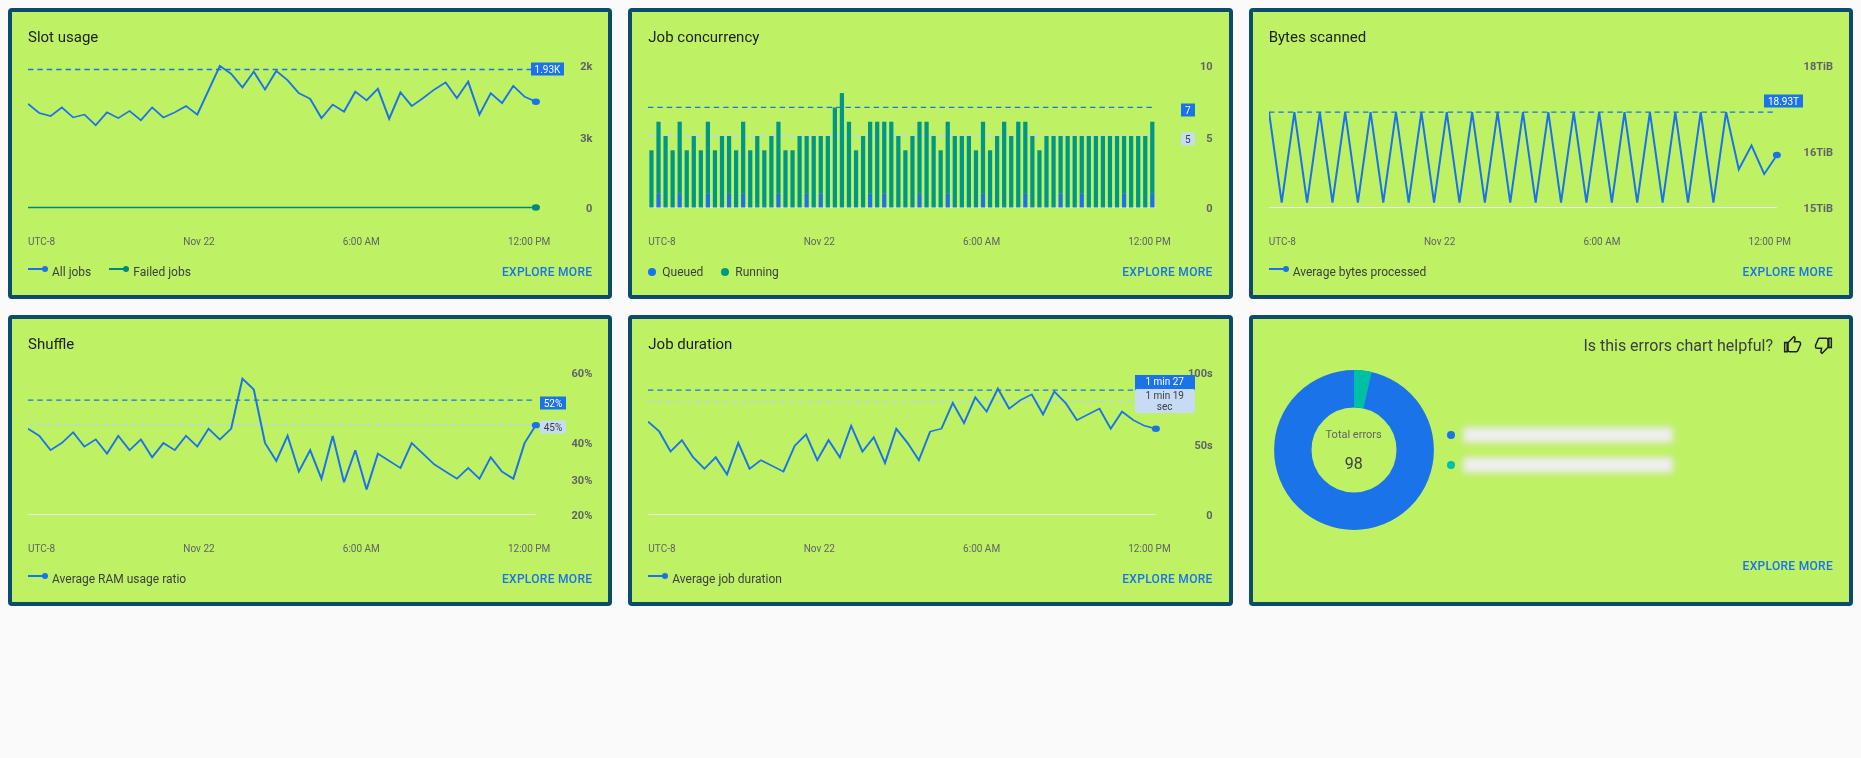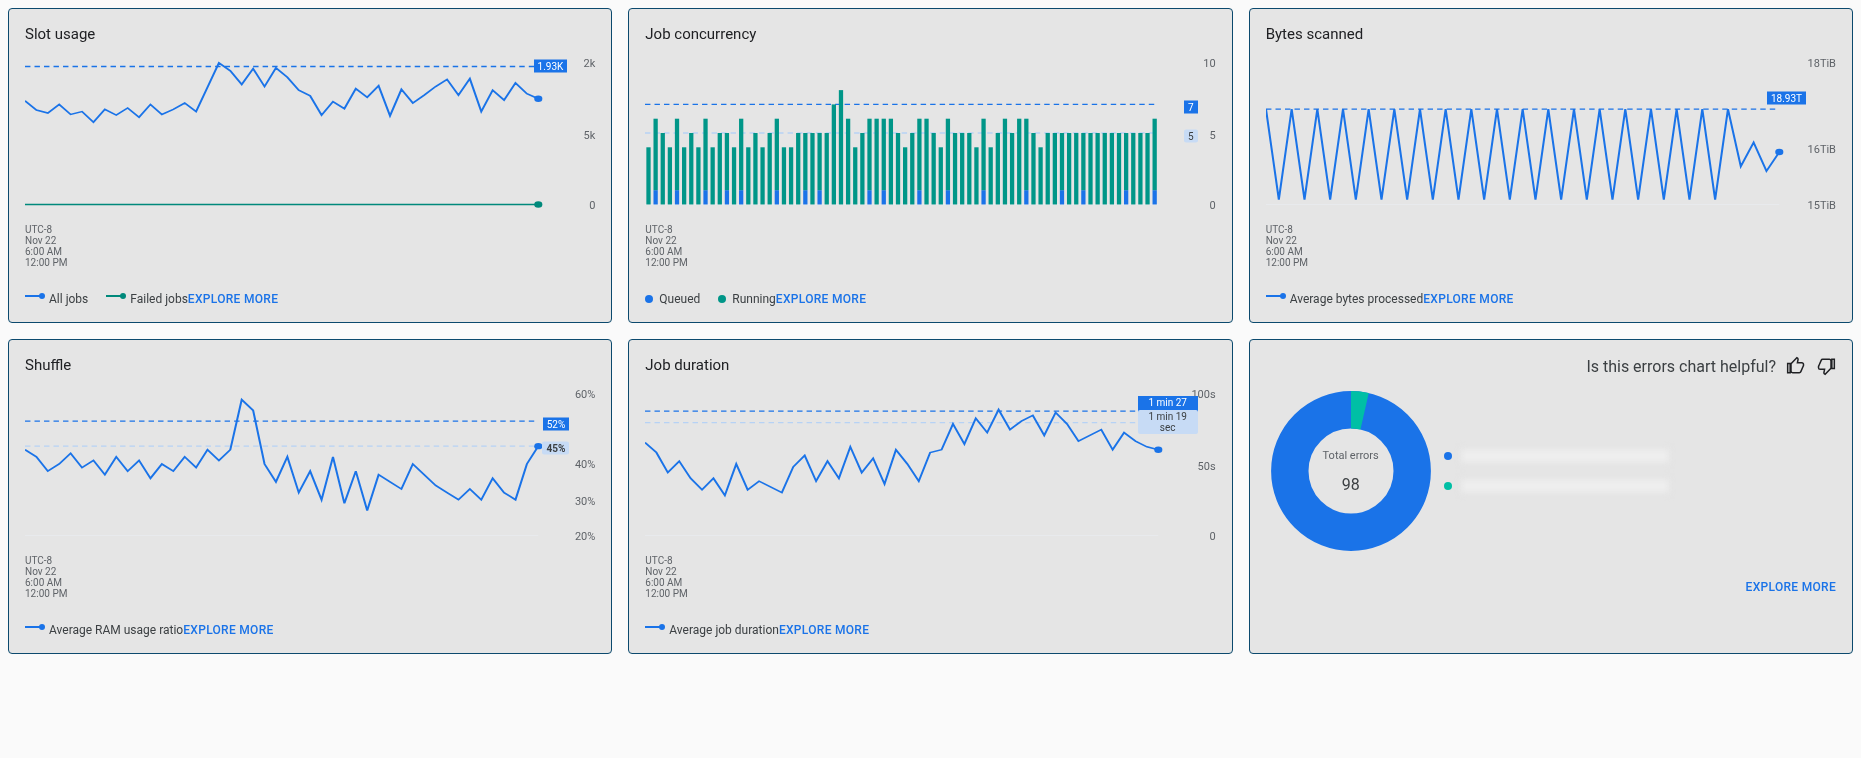--- a/index.html
+++ b/index.html
@@ -1,23 +1,23 @@
 <!DOCTYPE html>
 <html><head>
 <meta charset="utf-8">
 <style>
   * { box-sizing: border-box; margin: 0; padding: 0; }
   body { font-family: Roboto, "Helvetica Neue", Arial, sans-serif; background: #fafafa; padding: 8px; }
   .grid { display: grid; grid-template-columns: repeat(3, 1fr); gap: 16px; }
-  .card { background: #e5e5e5; border: 1px solid #0c4a6e; border-radius: 4px; padding: 16px; position: relative; }
+  .card { background: #bef264; border: 4px solid #0c4a6e; border-radius: 4px; padding: 16px; position: relative; }
   .card-title { font-size: 15px; color: #202124; margin-bottom: 10px; font-weight: 400; }
   .chart-area { position: relative; height: 160px; }
-  .y-tick { position: absolute; right: 0; font-size: 11px; color: #5f6368; transform: translateY(-50%); }
-  .x-axis { display: flex; justify-content: space-between; font-size: 10px; color: #5f6368; margin-top: 11px; padding-right: 42px; flex-direction: column; }
-  .legend-row { display: flex; align-items: center; margin-top: 24px; }
+  .y-tick { position: absolute; right: 0; font-size: 11px; color: #5f6368; transform: translateY(-50%); font-weight: bold; }
+  .x-axis { display: flex; justify-content: space-between; font-size: 10px; color: #5f6368; margin-top: 20px; padding-right: 42px; }
+  .legend-row { display: flex; align-items: center; justify-content: space-between; margin-top: 18px; }
   .legend { display: flex; gap: 18px; }
   .legend-item { display: flex; align-items: center; gap: 6px; font-size: 12px; color: #3c4043; }
   .lswatch { width: 18px; height: 8px; border-top: 2px solid; position: relative; }
   .lswatch::after { content:""; position:absolute; right:-2px; top:-4px; width:6px; height:6px; border-radius:50%; background:currentColor; }
   .dswatch { width:8px; height:8px; border-radius:50%; }
   .explore { color: #1a73e8; font-size: 12px; font-weight: 500; letter-spacing: .3px; cursor: pointer; user-select:none; }
   .badge { position:absolute; background:#1a73e8; color:#fff; font-size:10px; padding:1px 4px; border-radius:0; transform:translateY(-50%); }
   .badge-light { position:absolute; background:#c7dbf5; color:#3c4043; font-size:10px; padding:1px 4px; border-radius:2px; transform:translateY(-50%); }
   svg { display:block; }
   .helpful { display:flex; justify-content:flex-end; align-items:center; gap:10px; font-size:16px; color:#3c4043; margin-bottom:10px;}
@@ -46,21 +46,21 @@
     <div class="chart-area">
       <svg id="svg-slot" width="100%" height="100%" viewBox="0 0 420 150" preserveAspectRatio="none">
           <line class="gridline" x1="0" y1="142" x2="378" y2="142"></line>
           <line class="dashline" x1="0" y1="12.690000000000005" x2="378" y2="12.690000000000005"></line>
           <polyline class="mainline" style="stroke:#1a73e8" points="0,44.85 8.4,53.559999999999995 16.8,56.239999999999995 25.2,48.2 33.6,57.58 42,54.9 50.4,64.95 58.800000000000004,52.88999999999999 67.2,58.25 75.60000000000001,51.55 84,60.260000000000005 92.39999999999999,48.2 100.8,57.58 109.19999999999999,52.88999999999999 117.60000000000001,46.86000000000001 126,54.9 134.4,32.120000000000005 142.79999999999998,9.340000000000002 151.20000000000002,16.709999999999994 159.6,29.440000000000005 168,14.700000000000006 176.4,31.450000000000006 184.79999999999998,14.030000000000005 193.2,22.74 201.6,34.8 210,40.16 218.39999999999998,58.25 226.79999999999998,45.52 235.20000000000002,52.21999999999999 243.60000000000002,33.459999999999994 252,41.5 260.4,30.780000000000005 268.8,58.92 277.2,34.129999999999995 285.59999999999997,46.86000000000001 294,39.489999999999995 302.40000000000003,31.450000000000006 310.8,24.75 319.2,39.489999999999995 327.6,24.08 336,54.9 344.4,34.8 352.8,44.18 361.20000000000005,28.1 369.59999999999997,38.15 378,42.84"></polyline>
           <circle cx="378" cy="42.84" r="3" fill="#1a73e8"></circle>
           <polyline class="mainline" style="stroke:#00897b" points="0,142 8.4,142 16.8,142 25.2,142 33.6,142 42,142 50.4,142 58.800000000000004,142 67.2,142 75.60000000000001,142 84,142 92.39999999999999,142 100.8,142 109.19999999999999,142 117.60000000000001,142 126,142 134.4,142 142.79999999999998,142 151.20000000000002,142 159.6,142 168,142 176.4,142 184.79999999999998,142 193.2,142 201.6,142 210,142 218.39999999999998,142 226.79999999999998,142 235.20000000000002,142 243.60000000000002,142 252,142 260.4,142 268.8,142 277.2,142 285.59999999999997,142 294,142 302.40000000000003,142 310.8,142 319.2,142 327.6,142 336,142 344.4,142 352.8,142 361.20000000000005,142 369.59999999999997,142 378,142"></polyline>
           <circle cx="378" cy="142" r="3" fill="#00897b"></circle>
         </svg>
       <span class="y-tick" style="top:6%">2k</span>
-      <span class="y-tick" style="top:51%">5k</span>
+      <span class="y-tick" style="top:51%">3k</span>
       <span class="y-tick" style="top:95%">0</span>
       <span class="badge" style="top:8%; right:28px;">1.93K</span>
     </div>
     <div class="x-axis">
       <span>UTC-8</span>
       <span>Nov 22</span>
       <span>6:00 AM</span>
       <span>12:00 PM</span>
     </div>
     <div class="legend-row">
@@ -296,21 +296,21 @@
           <line class="dashline" x1="0" y1="34.8" x2="378" y2="34.8"></line>
           <line class="dashline-light" x1="0" y1="58.25" x2="378" y2="58.25"></line>
           <polyline class="mainline" style="stroke:#1a73e8" points="0,61.6 8.4,68.3 16.8,81.7 25.2,75 33.6,64.95 42,78.35000000000001 50.4,71.65 58.800000000000004,85.05 67.2,68.3 75.60000000000001,81.7 84,71.65 92.39999999999999,88.39999999999999 100.8,75 109.19999999999999,81.7 117.60000000000001,68.3 126,78.35000000000001 134.4,61.6 142.79999999999998,71.65 151.20000000000002,61.6 159.6,14.700000000000006 168,24.75 176.4,75 184.79999999999998,91.75 193.2,68.3 201.6,101.8 210,81.7 218.39999999999998,108.5 226.79999999999998,68.3 235.20000000000002,111.85000000000001 243.60000000000002,81.7 252,118.55 260.4,85.05 268.8,91.75 277.2,98.45 285.59999999999997,75 294,85.05 302.40000000000003,95.10000000000001 310.8,101.8 319.2,108.5 327.6,98.45 336,108.5 344.4,88.39999999999999 352.8,101.8 361.20000000000005,108.5 369.59999999999997,75 378,58.25"></polyline>
           <circle cx="378" cy="58.25" r="3" fill="#1a73e8"></circle>
         </svg>
       <span class="y-tick" style="top:6%">60%</span>
       <span class="y-tick" style="top:50%">40%</span>
       <span class="y-tick" style="top:73%">30%</span>
       <span class="y-tick" style="top:95%">20%</span>
       <span class="badge" style="top:25%; right:26px;">52%</span>
-      <span class="badge-light" style="top:40%; right:26px;font-weight:bold;">45%</span>
+      <span class="badge-light" style="top:40%; right:26px;">45%</span>
     </div>
     <div class="x-axis">
       <span>UTC-8</span>
       <span>Nov 22</span>
       <span>6:00 AM</span>
       <span>12:00 PM</span>
     </div>
     <div class="legend-row">
       <div class="legend">
         <div class="legend-item">

